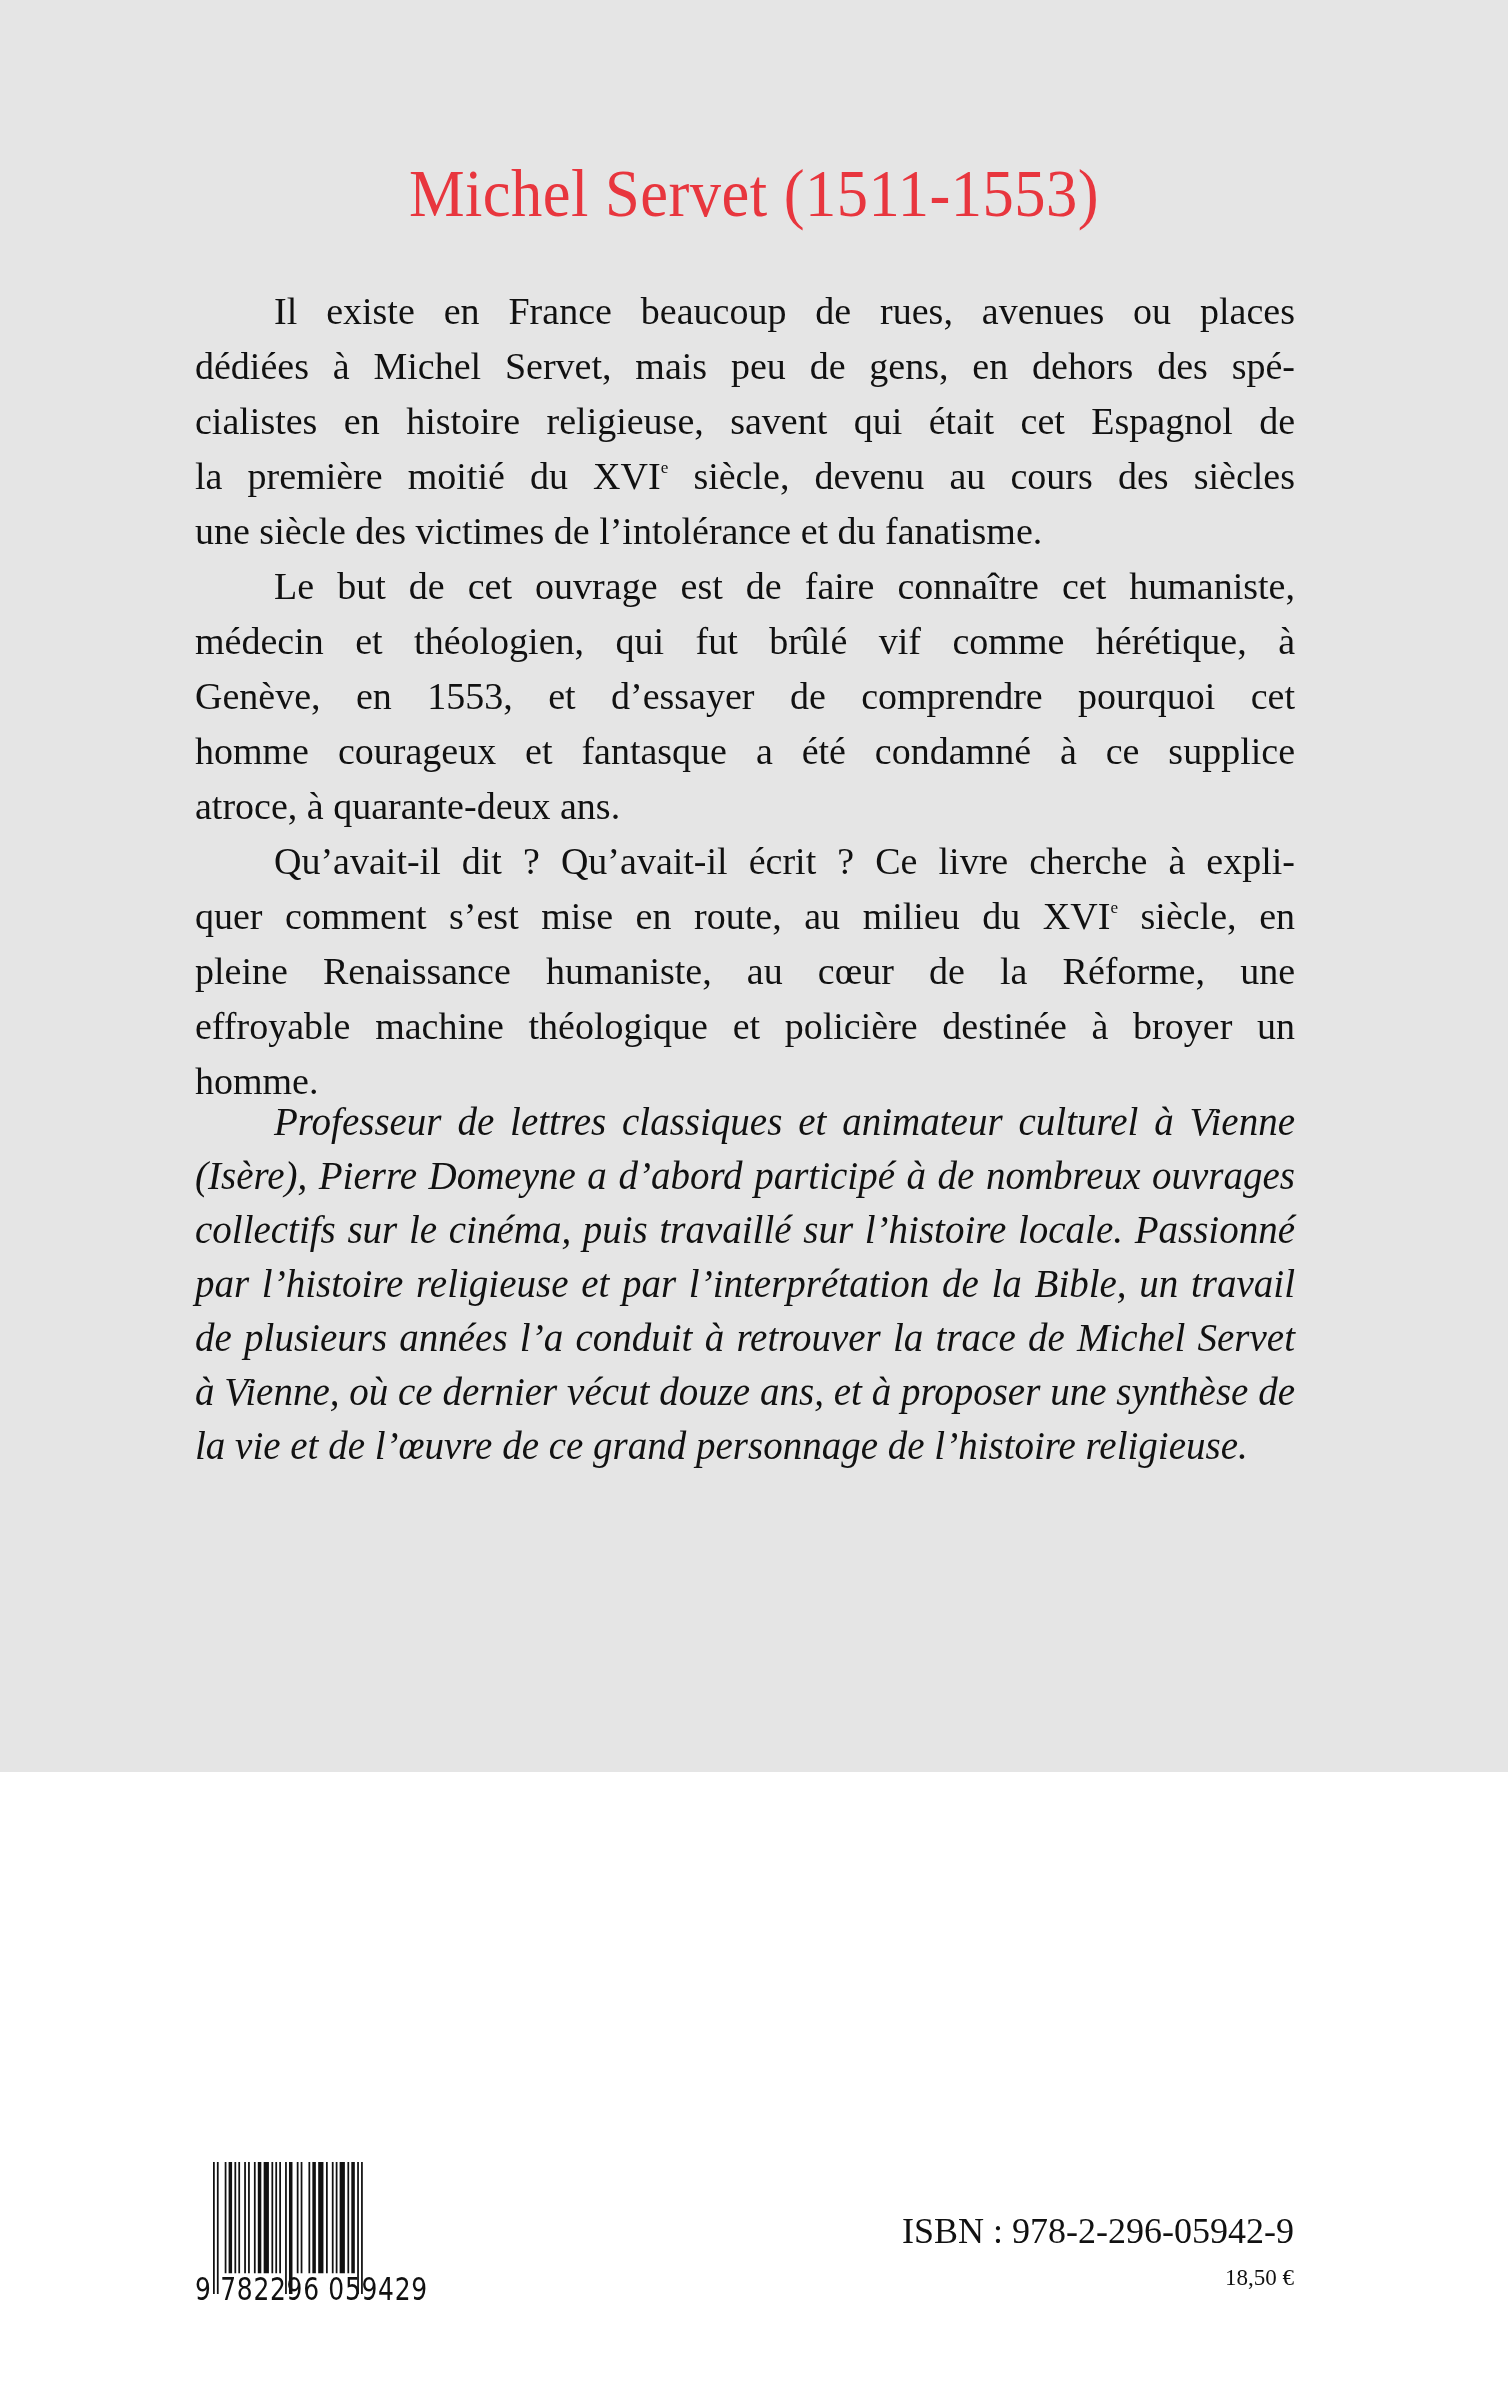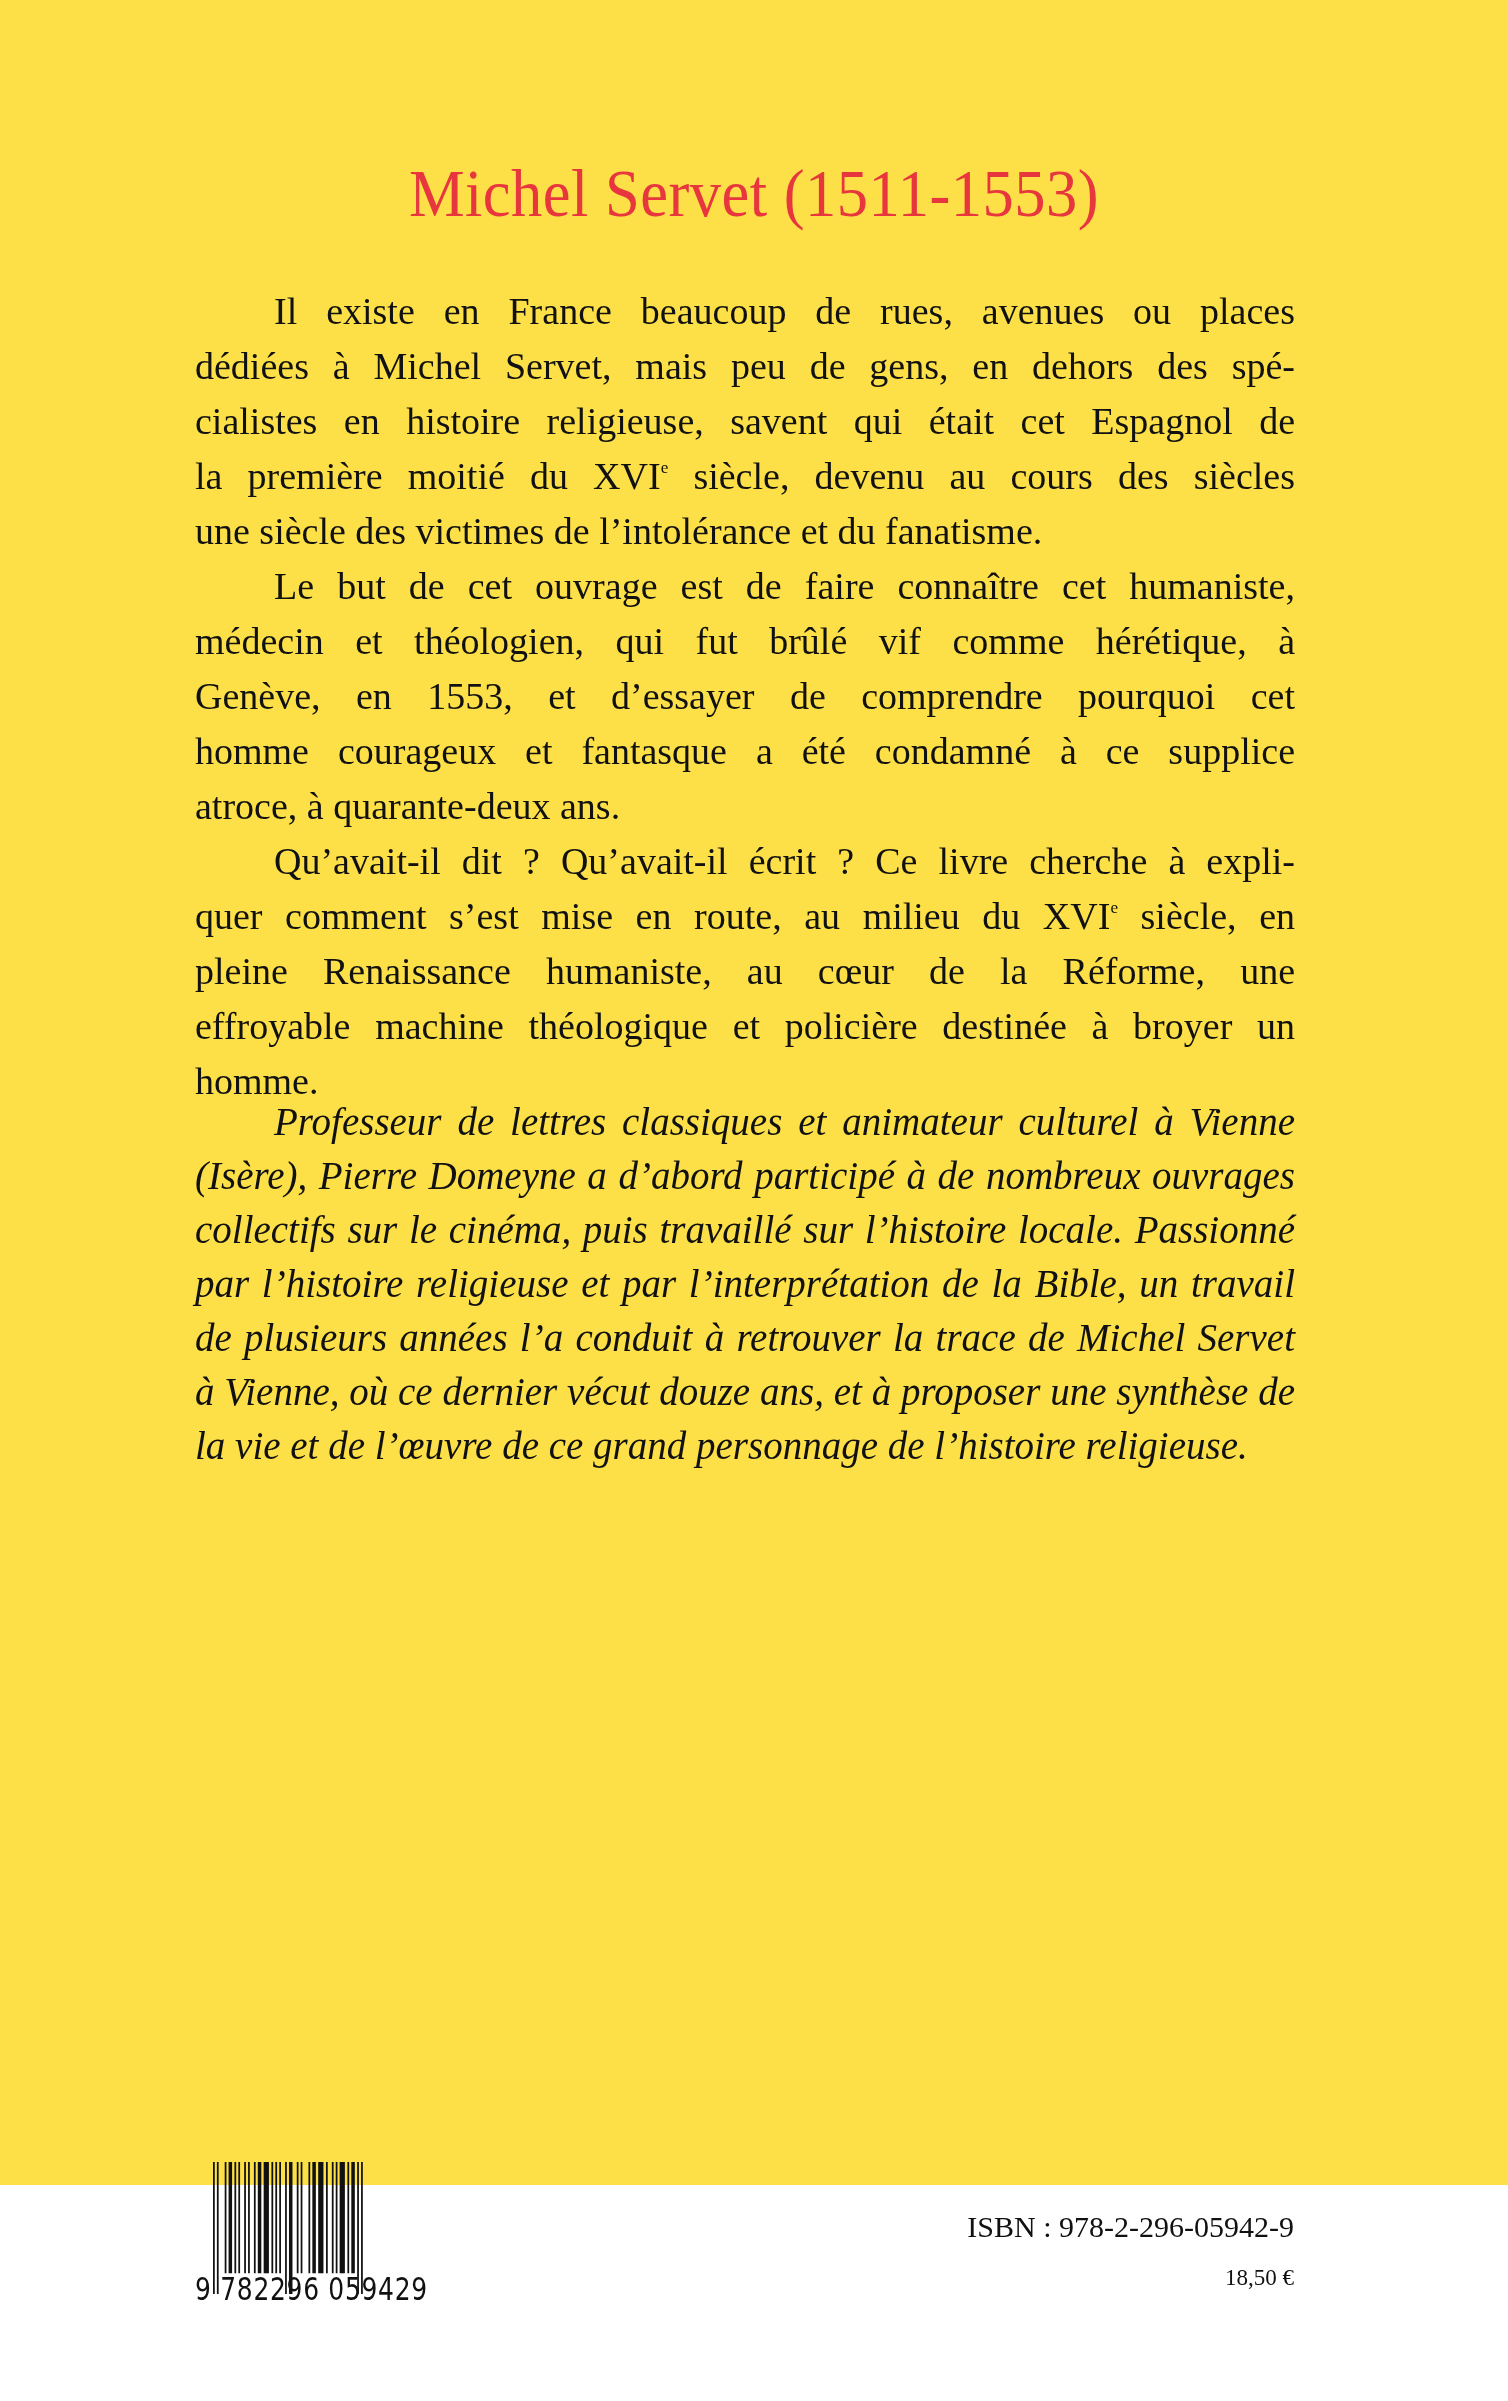--- a/index.html
+++ b/index.html
@@ -1,17 +1,17 @@
 <!DOCTYPE html>
 <html style="font-size:15px"><head>
 <meta charset="utf-8">
 <style>
   html, body { margin: 0; padding: 0; background: #ffffff; }
   body { width: 1508px; height: 2402px; position: relative; overflow: hidden; }
-  .page { position: absolute; left: 0; top: 0; width: 1508px; height: 2185px; background: #fde047; }
+  .page { position: absolute; left: 0; top: 0; width: 1508px; height: 1772px; background: #e5e5e5; }
   .title {
     position: absolute; left: 0; width: 1508px; top: 151px;
     text-align: center; color: #e8363e;
     font-family: "Liberation Serif", "DejaVu Serif", serif;
     font-size: 68px; line-height: 85px; letter-spacing: 0.5px;
     transform: scaleX(0.92);
   }
   .body-text {
     position: absolute; left: 195px; width: 1100px; top: 284px;
     font-family: "Liberation Serif", "DejaVu Serif", serif;
@@ -34,21 +34,21 @@
   .barcode { position: absolute; left: 18px; top: 3.8px; width: 150px; height: 132px; }
   .barcode-digits {
     position: absolute; left: 0; top: 115px; width: 180px;
     font-family: "DejaVu Sans", sans-serif; font-size: 32px; line-height: 32px;
     color: #111; letter-spacing: 0.9px; transform: scaleX(0.78); transform-origin: left top;
     white-space: nowrap;
   }
   .isbn {
     position: absolute; right: 214px; top: 2210px;
     font-family: "Liberation Serif", "DejaVu Serif", serif;
-    font-size: 30px; color: #111; white-space: nowrap;
+    font-size: 36px; color: #111; white-space: nowrap;
   }
   .price {
     position: absolute; right: 214px; top: 2265px;
     font-family: "Liberation Serif", "DejaVu Serif", serif;
     font-size: 23px; color: #111; white-space: nowrap;
   }
 </style>
 </head>
 <body>
 

